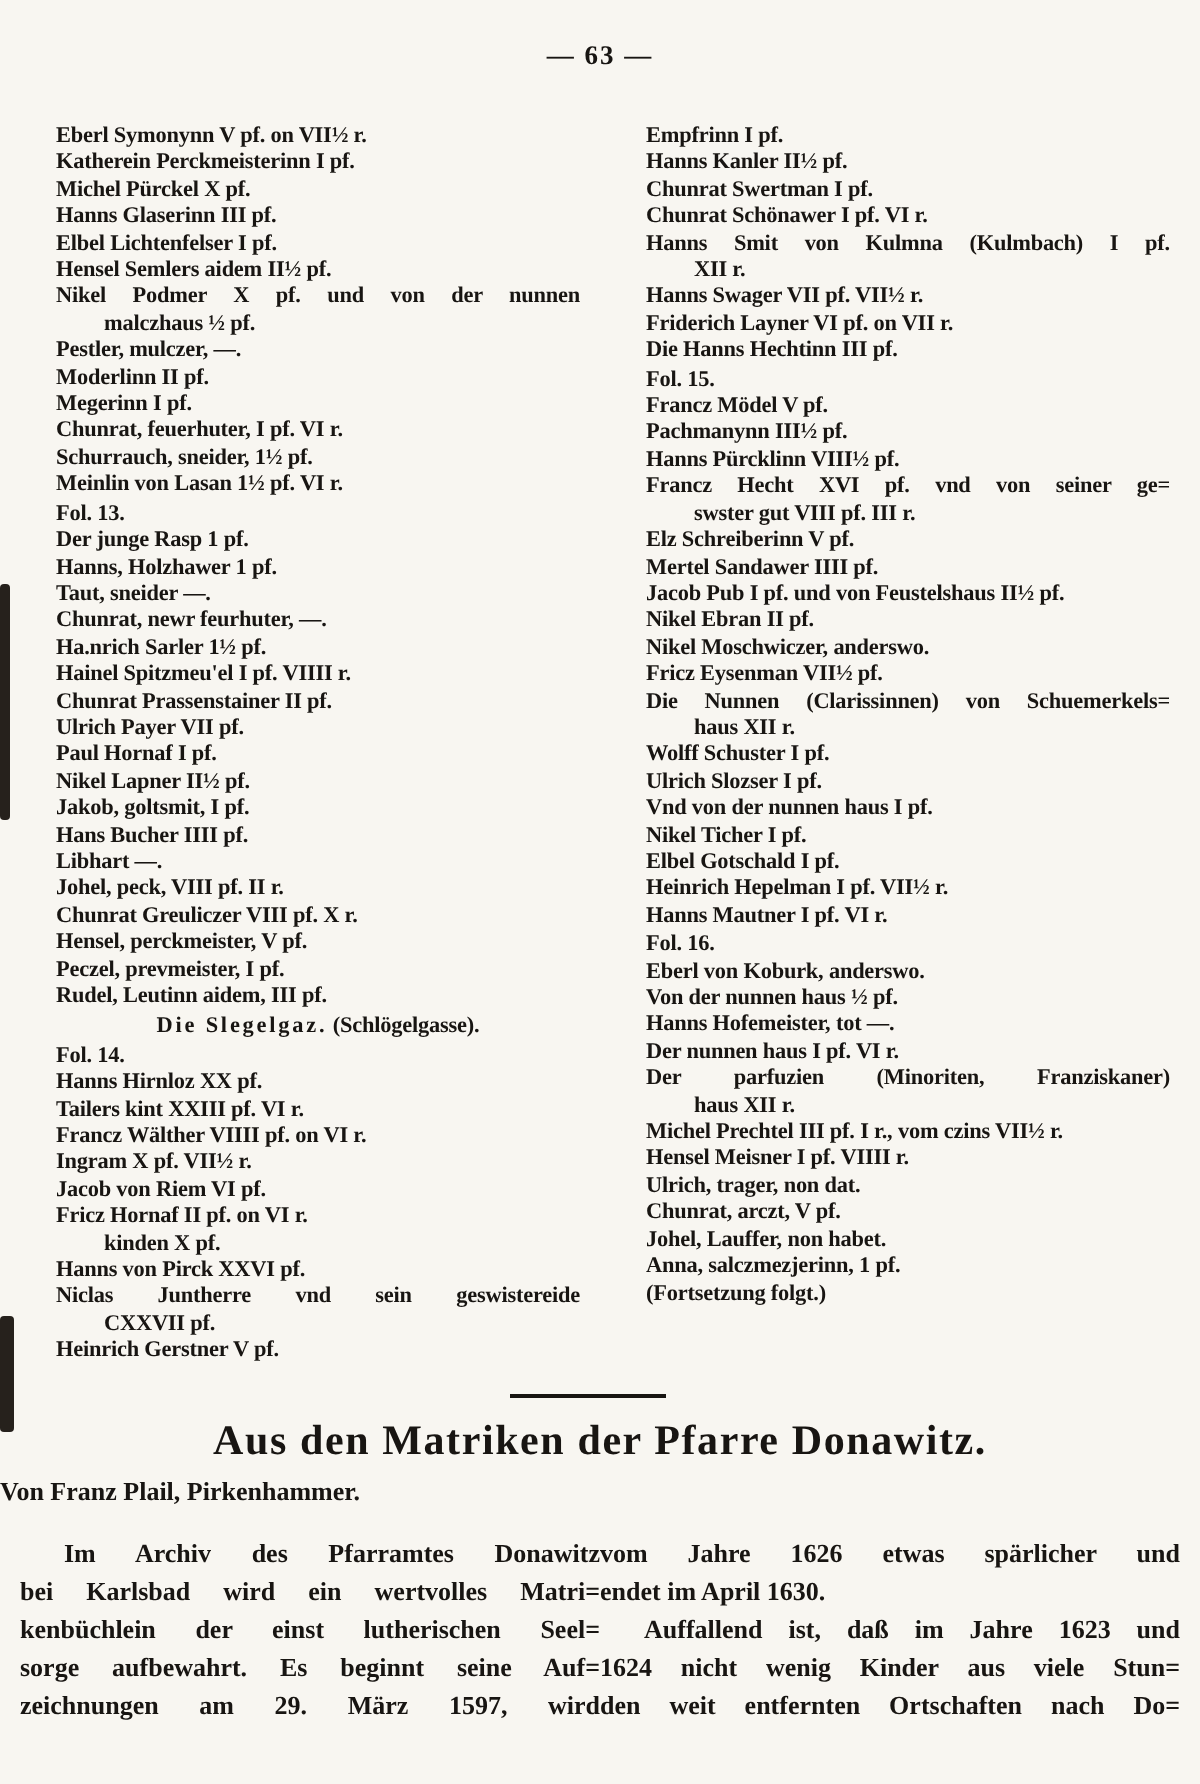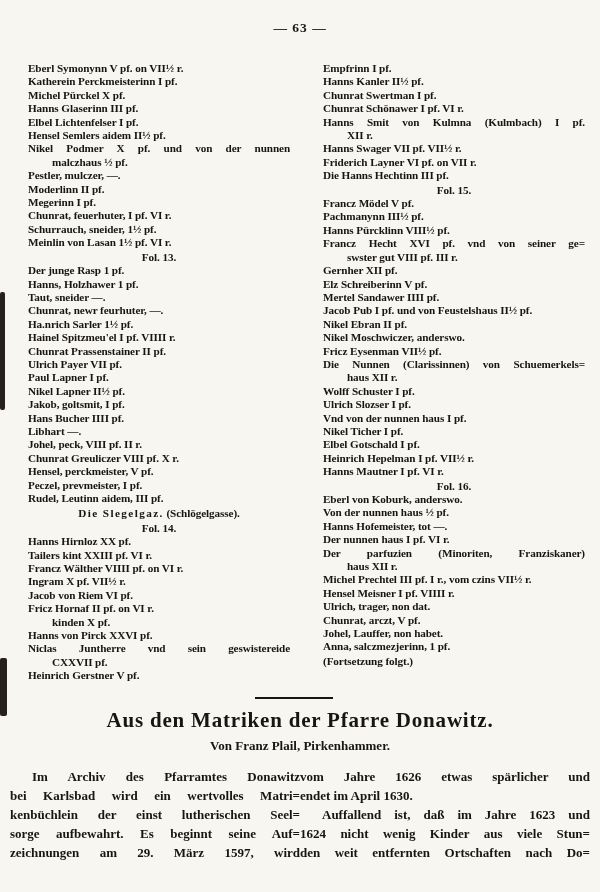--- a/index.html
+++ b/index.html
@@ -18,37 +18,37 @@
     position:absolute;top:62px;left:28px;right:15px;
     display:flex;gap:33px;
   }
   .col{flex:1;min-width:0;}
   .line{
     font-size:11.2px;line-height:13.4px;
     white-space:nowrap;letter-spacing:-0.1px;
   }
   .line.just{text-align:justify;text-align-last:justify;}
   .line.cont{padding-left:24px;}
-  .line.fol{text-align:center;white-space:normal;margin-top:1px;}
+  .line.fol{white-space:normal;margin-top:1px;}
   .line.subhead{text-align:center;white-space:normal;margin-top:2px;}
   .line.subhead .sp{letter-spacing:1.4px;}
   .line.rightnote{text-align:left;padding-right:34px;margin-top:1px;}
   .artifact{position:absolute;background:#26211c;border-radius:2px;}
   .artifact.a1{left:0;top:292px;width:5px;height:118px;}
   .artifact.a2{left:0;top:658px;width:7px;height:58px;}
   .article{position:absolute;top:697px;left:0;right:0;}
   .divider{
     width:78px;height:2px;background:#181512;
     margin:0 auto 9px auto;transform:translateX(-6px);
   }
   .article-title{
     text-align:center;font-size:21px;line-height:25px;letter-spacing:0.8px;
   }
   .article-byline{
-    text-align:center;font-size:13px;line-height:16px;margin-top:5px;
+    font-size:13px;line-height:16px;margin-top:5px;
   }
   .article-body{
     display:flex;margin:13px 10px 0 10px;
   }
   .bcol{flex:1;min-width:0;}
   .bline{font-size:13px;line-height:19px;}
   .bline.j{text-align:justify;text-align-last:justify;}
   .bline.ind{text-indent:22px;}
 </style>
 </head>
@@ -77,21 +77,21 @@
       <div class="line entry">Meinlin von Lasan 1½ pf. VI r.</div>
       <div class="line fol">Fol. 13.</div>
       <div class="line entry">Der junge Rasp 1 pf.</div>
       <div class="line entry">Hanns, Holzhawer 1 pf.</div>
       <div class="line entry">Taut, sneider —.</div>
       <div class="line entry">Chunrat, newr feurhuter, —.</div>
       <div class="line entry">Ha.nrich Sarler 1½ pf.</div>
       <div class="line entry">Hainel Spitzmeu'el I pf. VIIII r.</div>
       <div class="line entry">Chunrat Prassenstainer II pf.</div>
       <div class="line entry">Ulrich Payer VII pf.</div>
-      <div class="line entry">Paul Lapner I pf.</div>
+      <div class="line entry">Paul Hornaf I pf.</div>
       <div class="line entry">Nikel Lapner II½ pf.</div>
       <div class="line entry">Jakob, goltsmit, I pf.</div>
       <div class="line entry">Hans Bucher IIII pf.</div>
       <div class="line entry">Libhart —.</div>
       <div class="line entry">Johel, peck, VIII pf. II r.</div>
       <div class="line entry">Chunrat Greuliczer VIII pf. X r.</div>
       <div class="line entry">Hensel, perckmeister, V pf.</div>
       <div class="line entry">Peczel, prevmeister, I pf.</div>
       <div class="line entry">Rudel, Leutinn aidem, III pf.</div>
       <div class="line subhead"><span class="sp">Die Slegelgaz.</span> (Schlögelgasse).</div>
@@ -117,21 +117,20 @@
       <div class="line cont">XII r.</div>
       <div class="line entry">Hanns Swager VII pf. VII½ r.</div>
       <div class="line entry">Friderich Layner VI pf. on VII r.</div>
       <div class="line entry">Die Hanns Hechtinn III pf.</div>
       <div class="line fol">Fol. 15.</div>
       <div class="line entry">Francz Mödel V pf.</div>
       <div class="line entry">Pachmanynn III½ pf.</div>
       <div class="line entry">Hanns Pürcklinn VIII½ pf.</div>
       <div class="line entry just">Francz Hecht XVI pf. vnd von seiner ge=</div>
       <div class="line cont">swster gut VIII pf. III r.</div>
-      <div class="line entry">Gernher XII pf.</div>
       <div class="line entry">Elz Schreiberinn V pf.</div>
       <div class="line entry">Mertel Sandawer IIII pf.</div>
       <div class="line entry">Jacob Pub I pf. und von Feustelshaus II½ pf.</div>
       <div class="line entry">Nikel Ebran II pf.</div>
       <div class="line entry">Nikel Moschwiczer, anderswo.</div>
       <div class="line entry">Fricz Eysenman VII½ pf.</div>
       <div class="line entry just">Die Nunnen (Clarissinnen) von Schuemerkels=</div>
       <div class="line cont">haus XII r.</div>
       <div class="line entry">Wolff Schuster I pf.</div>
       <div class="line entry">Ulrich Slozser I pf.</div>

